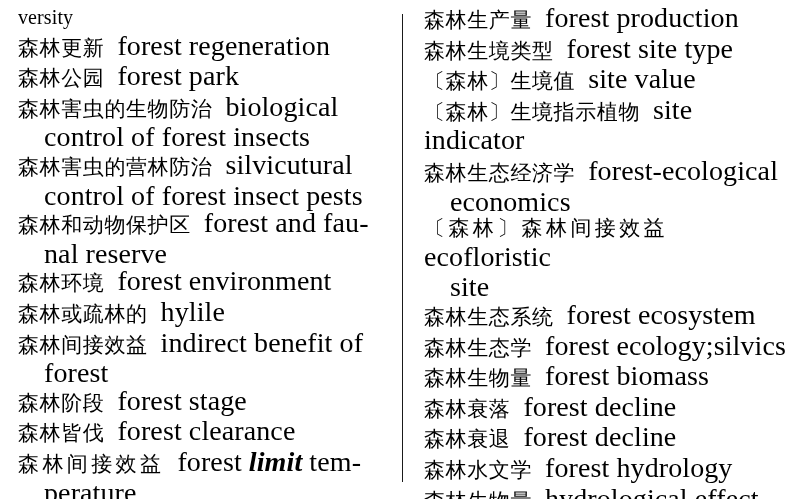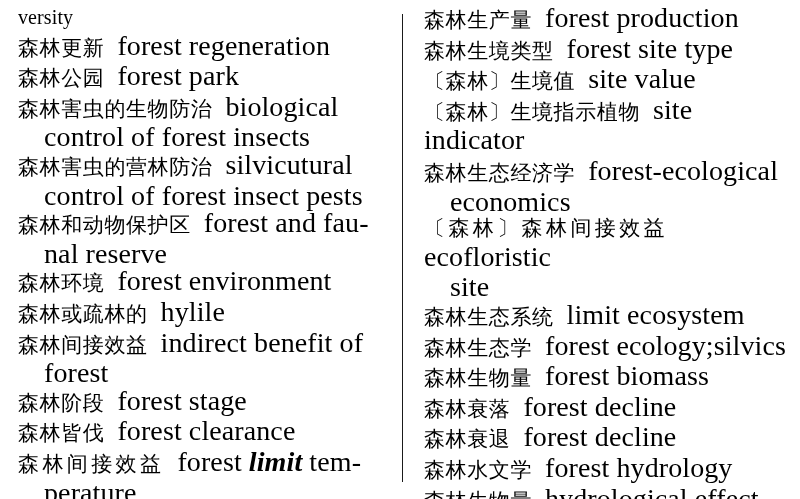--- a/index.html
+++ b/index.html
@@ -176,21 +176,21 @@
         <span class="hw">森林生态经济学</span><span class="gap"></span><span class="en">forest-ecological</span>
         <span class="cont en">economics</span>
       </div>
 
       <div class="entry">
         <span class="hw spaced">〔森林〕森林间接效益</span><span class="gap"></span><span class="en">ecofloristic</span>
         <span class="cont en">site</span>
       </div>
 
       <div class="entry">
-        <span class="hw">森林生态系统</span><span class="gap"></span><span class="en">limit ecosystem</span>
+        <span class="hw">森林生态系统</span><span class="gap"></span><span class="en">forest ecosystem</span>
       </div>
 
       <div class="entry">
         <span class="hw">森林生态学</span><span class="gap"></span><span class="en">forest ecology;silvics</span>
       </div>
 
       <div class="entry">
         <span class="hw">森林生物量</span><span class="gap"></span><span class="en">forest biomass</span>
       </div>
 

